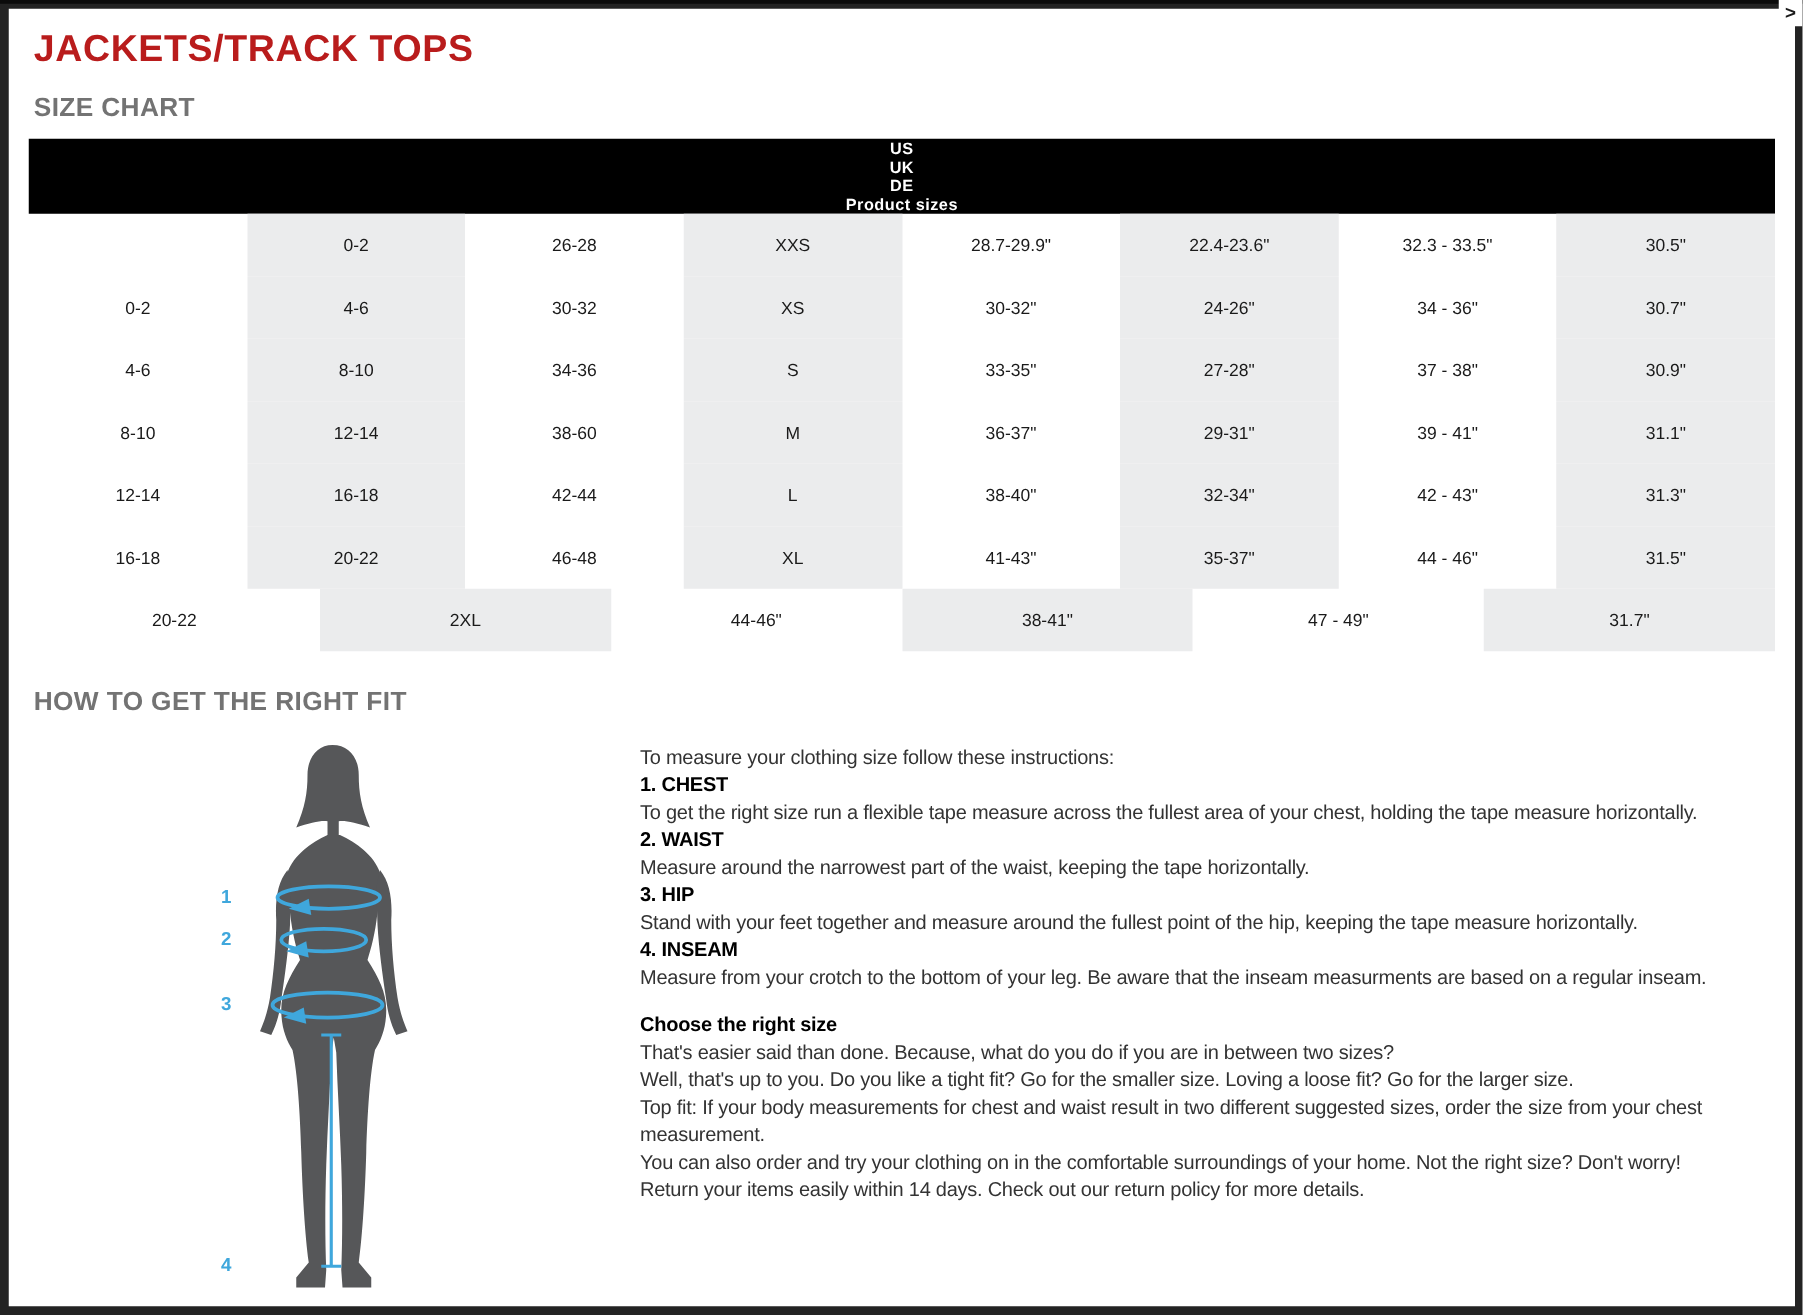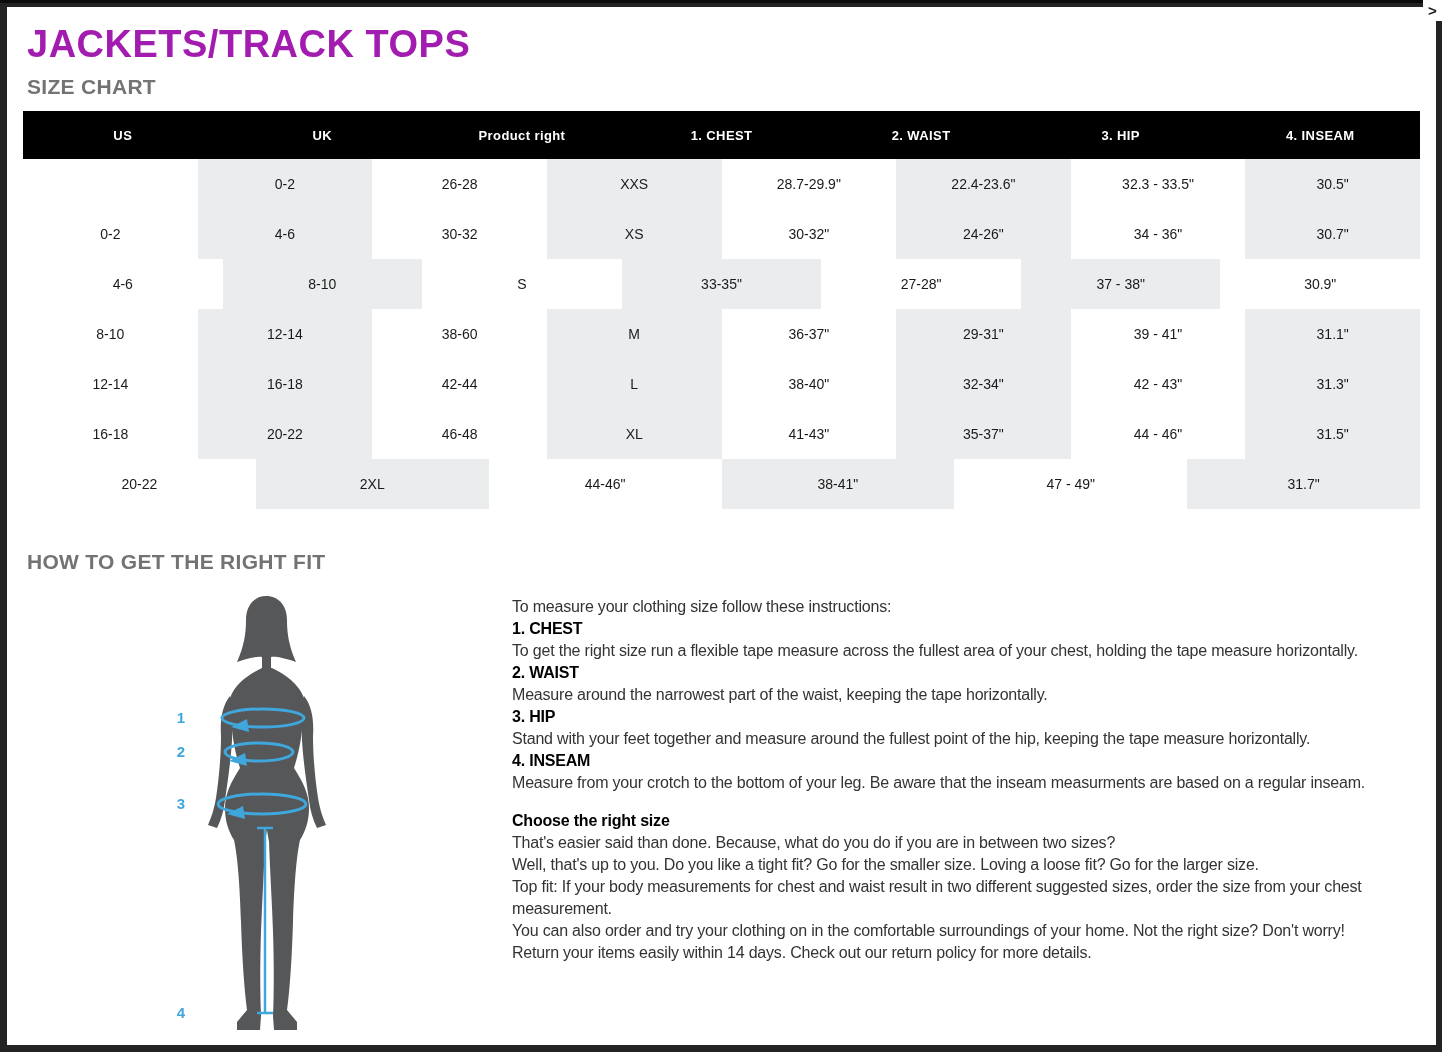--- a/index.html
+++ b/index.html
@@ -17,31 +17,31 @@
   }
   .close-tab{
     position:absolute; right:0; top:0; width:19px; height:21px;
     background:#ffffff; z-index:5; cursor:pointer;
     display:flex; align-items:center; justify-content:flex-start;
     padding-left:5px;
     color:#1a1a1a; font-size:15px; font-weight:700; line-height:1;
   }
   .page-title{
     position:absolute; left:20px; top:16px;
-    font-size:38px; font-weight:700; letter-spacing:0.5px; color:#a21caf;
+    font-size:30px; font-weight:700; letter-spacing:0.5px; color:#b91c1c;
   }
   .section-heading{
     position:absolute; font-size:21px; font-weight:700; letter-spacing:0.3px; color:#737373;
   }
   .size-chart-heading{ left:20px; top:68px; }
   .fit-heading{ left:20px; top:531px;margin-top:12px; }
 
   
   .size-table{ position:absolute; left:16px; top:104px; width:1397px; }
-  .t-head{ display:flex; background:#000; height:48px; }
+  .t-head{ display:flex; background:#000; height:60px;flex-direction:column; }
   .t-head .th{
     flex:1; display:flex; align-items:center; justify-content:center;
     color:#fff; font-size:13px; font-weight:700; letter-spacing:0.4px;
   }
   .t-body .tr{ display:flex; height:50px;justify-content:center; }
   .t-body .td{
     flex:1; display:flex; align-items:center; justify-content:center;
     color:#1a1a1a; font-size:14px;
   }
   .t-body .td:nth-child(even){ background:#ebeced; }
@@ -73,21 +73,22 @@
 <div class="frame">
   <div class="modal">
 
     <h1 class="page-title">JACKETS/TRACK TOPS</h1>
     <h2 class="section-heading size-chart-heading">SIZE CHART</h2>
 
     <div class="size-table">
       <div class="t-head">
           <div class="th">US</div>
           <div class="th">UK</div>
-          <div class="th">Product right</div>
+          <div class="th">DE</div>
+          <div class="th">Product sizes</div>
           <div class="th">1. CHEST</div>
           <div class="th">2. WAIST</div>
           <div class="th">3. HIP</div>
           <div class="th">4. INSEAM</div>
         </div>
       <div class="t-body">
           <div class="tr">
             <div class="td"></div>
             <div class="td">0-2</div>
             <div class="td">26-28</div>
@@ -103,20 +104,21 @@
             <div class="td">30-32</div>
             <div class="td">XS</div>
             <div class="td">30-32"</div>
             <div class="td">24-26"</div>
             <div class="td">34 - 36"</div>
             <div class="td">30.7"</div>
           </div>
           <div class="tr">
             <div class="td">4-6</div>
             <div class="td">8-10</div>
+            <div class="td">34-36</div>
             <div class="td">S</div>
             <div class="td">33-35"</div>
             <div class="td">27-28"</div>
             <div class="td">37 - 38"</div>
             <div class="td">30.9"</div>
           </div>
           <div class="tr">
             <div class="td">8-10</div>
             <div class="td">12-14</div>
             <div class="td">38-60</div>

